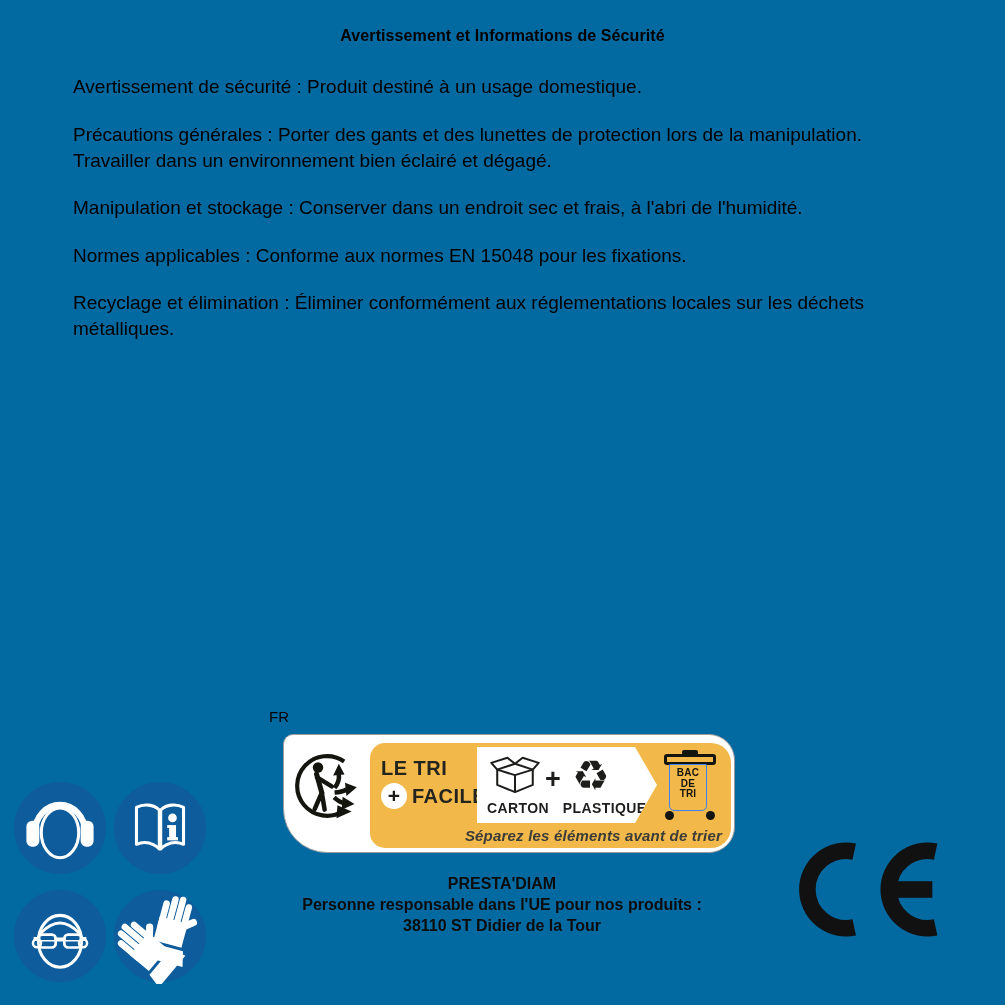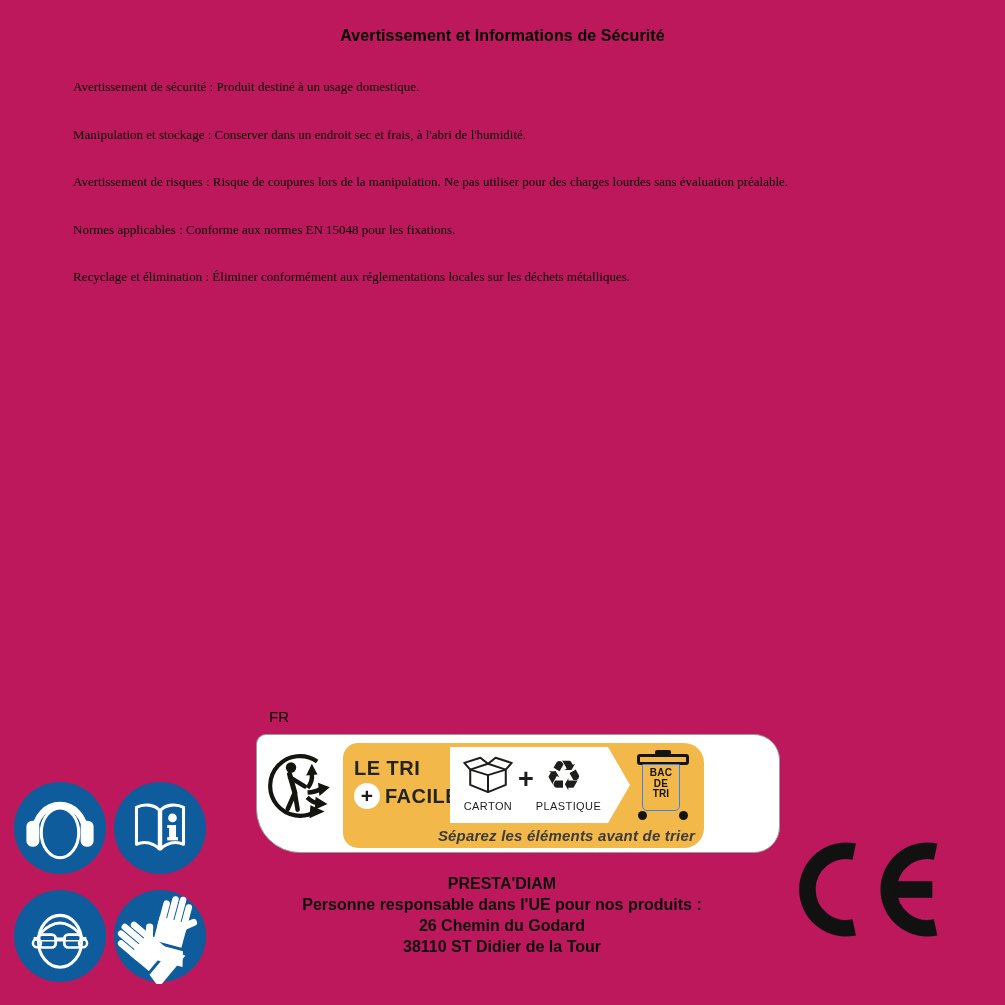--- a/index.html
+++ b/index.html
@@ -1,48 +1,48 @@
 <!DOCTYPE html>
 <html><head>
 <meta charset="utf-8">
 <style>
   html,body{margin:0;padding:0;background:#fff;}
-  .page{position:relative;width:1005px;height:1005px;background:#be185d;overflow:hidden;
+  .page{position:relative;width:1005px;height:1005px;background:#0369a1;overflow:hidden;
         font-family:"Liberation Sans","DejaVu Sans",sans-serif;color:#000;}
 
   .title{position:absolute;top:27px;left:0;right:0;text-align:center;
          font-size:16px;font-weight:bold;margin:0;letter-spacing:.1px;}
 
   .body-text{position:absolute;left:73px;top:74px;width:857px;}
-  .body-text p{margin:0 0 21.5px 0;font-size:13px;line-height:26px;font-family:Liberation Serif, serif;}
+  .body-text p{margin:0 0 21.5px 0;font-size:19px;line-height:26px;}
 
   
   .icon-grid{position:absolute;left:12px;top:780px;display:grid;
              grid-template-columns:96px 96px;column-gap:4px;row-gap:12px;}
   .icon-grid svg{display:block;}
 
   
   .fr-label{position:absolute;left:269px;top:708px;font-size:15px;font-weight:normal;}
-  .banner{position:absolute;left:256px;top:734px;width:524px;height:119px;background:#fff;
+  .banner{position:absolute;left:283px;top:734px;width:452px;height:119px;background:#fff;
           border:1.5px solid #9b9b9b;border-radius:10px 26px 26px 44px;box-sizing:border-box;}
   .triman{position:absolute;left:7px;top:14px;}
   .yellow-panel{position:absolute;left:86px;top:8px;width:361px;height:105px;
                 border-radius:15px 20px 20px 15px;}
   .letri{position:absolute;left:11px;top:15px;color:#24241f;}
   .letri .l1{font-size:20px;font-weight:800;letter-spacing:.5px;line-height:20px;}
   .letri .l2{margin-top:5px;display:flex;align-items:center;}
   .plus-circle{display:inline-flex;width:26px;height:26px;border-radius:50%;background:#fff;
                align-items:center;justify-content:center;font-size:21px;font-weight:800;color:#1d1d1b;}
   .facile{font-size:20px;font-weight:800;letter-spacing:.5px;margin-left:5px;}
   .white-panel{position:absolute;left:107px;top:4px;width:180px;height:76px;background:#fff;
                clip-path:polygon(0 0,158px 0,100% 50%,158px 100%,0 100%);
                display:flex;align-items:flex-start;padding:6px 0 0 10px;box-sizing:border-box;}
   .material{width:56px;text-align:center;}
   .material .icon-box{height:46px;display:flex;align-items:center;justify-content:center;}
-  .mat-label{font-size:11px;font-weight:400;letter-spacing:.4px;color:#1d1d1b;margin-top:1px;}
+  .mat-label{font-size:14px;font-weight:700;letter-spacing:.4px;color:#1d1d1b;margin-top:1px;}
   .recycle-glyph{font-family:"DejaVu Sans",sans-serif;font-size:42px;line-height:46px;color:#1d1d1b;}
   .mat-plus{font-size:27px;font-weight:800;color:#1d1d1b;margin:11px 2px 0 2px;}
 
   .bin{position:absolute;left:291px;top:7px;width:58px;height:73px;}
   .bin-handle{position:absolute;left:21px;top:0;width:16px;height:5px;background:#151510;border-radius:2px;}
   .bin-lid{position:absolute;left:3px;top:3.5px;width:46px;height:5px;border:3px solid #151510;
            border-radius:3px;background:inherit;}
   .bin-body{position:absolute;left:8px;top:14px;width:36px;height:42px;border:1px solid #3b82f6;
             border-radius:1px 1px 5px 5px;text-align:center;font-size:10px;line-height:10.5px;
             font-weight:800;color:#151510;padding-top:3px;letter-spacing:.2px;}
@@ -59,22 +59,22 @@
 </style>
 </head>
 <body>
 
 <div class="page">
 
   <h1 class="title">Avertissement et Informations de Sécurité</h1>
 
   <div class="body-text">
     <p>Avertissement de sécurité : Produit destiné à un usage domestique.</p>
+    <p>Précautions générales : Porter des gants et des lunettes de protection lors de la manipulation. Travailler dans un environnement bien éclairé et dégagé.</p>
     <p>Manipulation et stockage : Conserver dans un endroit sec et frais, à l'abri de l'humidité.</p>
-    <p>Avertissement de risques : Risque de coupures lors de la manipulation. Ne pas utiliser pour des charges lourdes sans évaluation préalable.</p>
     <p>Normes applicables : Conforme aux normes EN 15048 pour les fixations.</p>
     <p>Recyclage et élimination : Éliminer conformément aux réglementations locales sur les déchets métalliques.</p>
   </div>
 
   <div class="icon-grid">
     <svg width="96" height="96" viewBox="0 0 100 100">
       <circle cx="50" cy="50" r="48" fill="#0E5C9B"></circle>
       <path d="M24,54 A26,28 0 0 1 76,54" fill="none" stroke="#fff" stroke-width="6.5"></path>
       <ellipse cx="50" cy="55" rx="19.5" ry="26" fill="none" stroke="#fff" stroke-width="3.2"></ellipse>
       <rect x="15" y="42.5" width="13.5" height="27" rx="6" fill="#fff"></rect>
@@ -189,21 +189,20 @@
         <div class="wheel right"></div>
       </div>
 
       <div class="separe">Séparez les éléments avant de trier</div>
     </div>
   </div>
 
   <div class="contact">
     <div>PRESTA'DIAM</div>
     <div>Personne responsable dans l'UE pour nos produits :</div>
-    <div>26 Chemin du Godard</div>
     <div>38110 ST Didier de la Tour</div>
   </div>
 
   <svg class="ce" width="141" height="95" viewBox="0 0 149 100">
     <path d="M60.5,9.9 A41,41 0 1 0 60.5,90.1" fill="none" stroke="#111" stroke-width="17.5"></path>
     <path d="M146.5,9.9 A41,41 0 1 0 146.5,90.1" fill="none" stroke="#111" stroke-width="17.5"></path>
     <rect x="104.5" y="41.25" width="38.5" height="17.5" fill="#111"></rect>
   </svg>
 
 </div>

